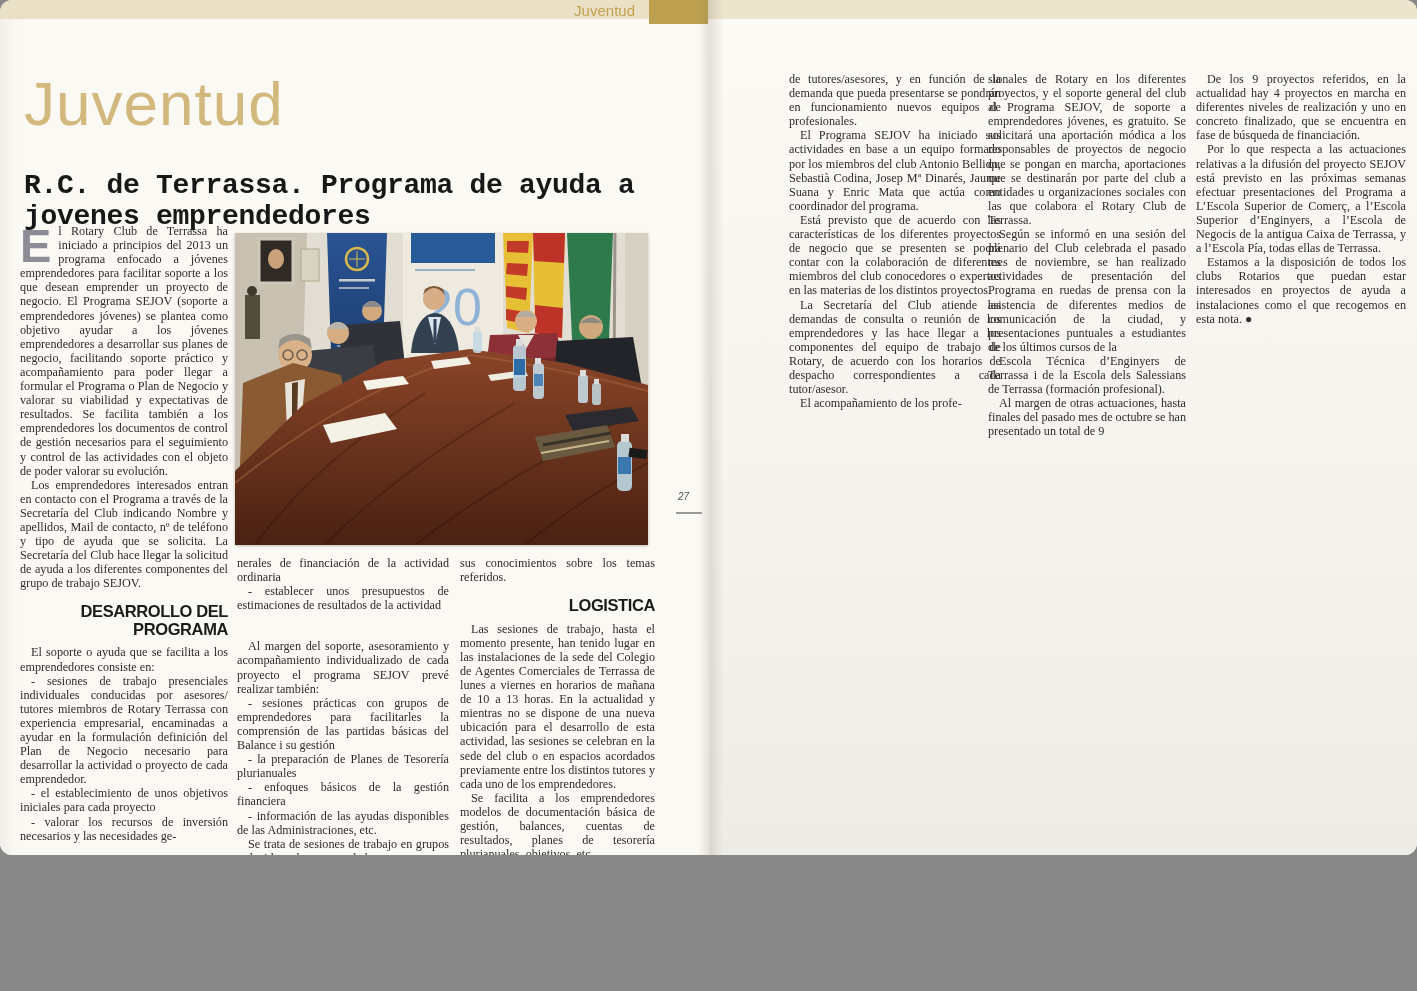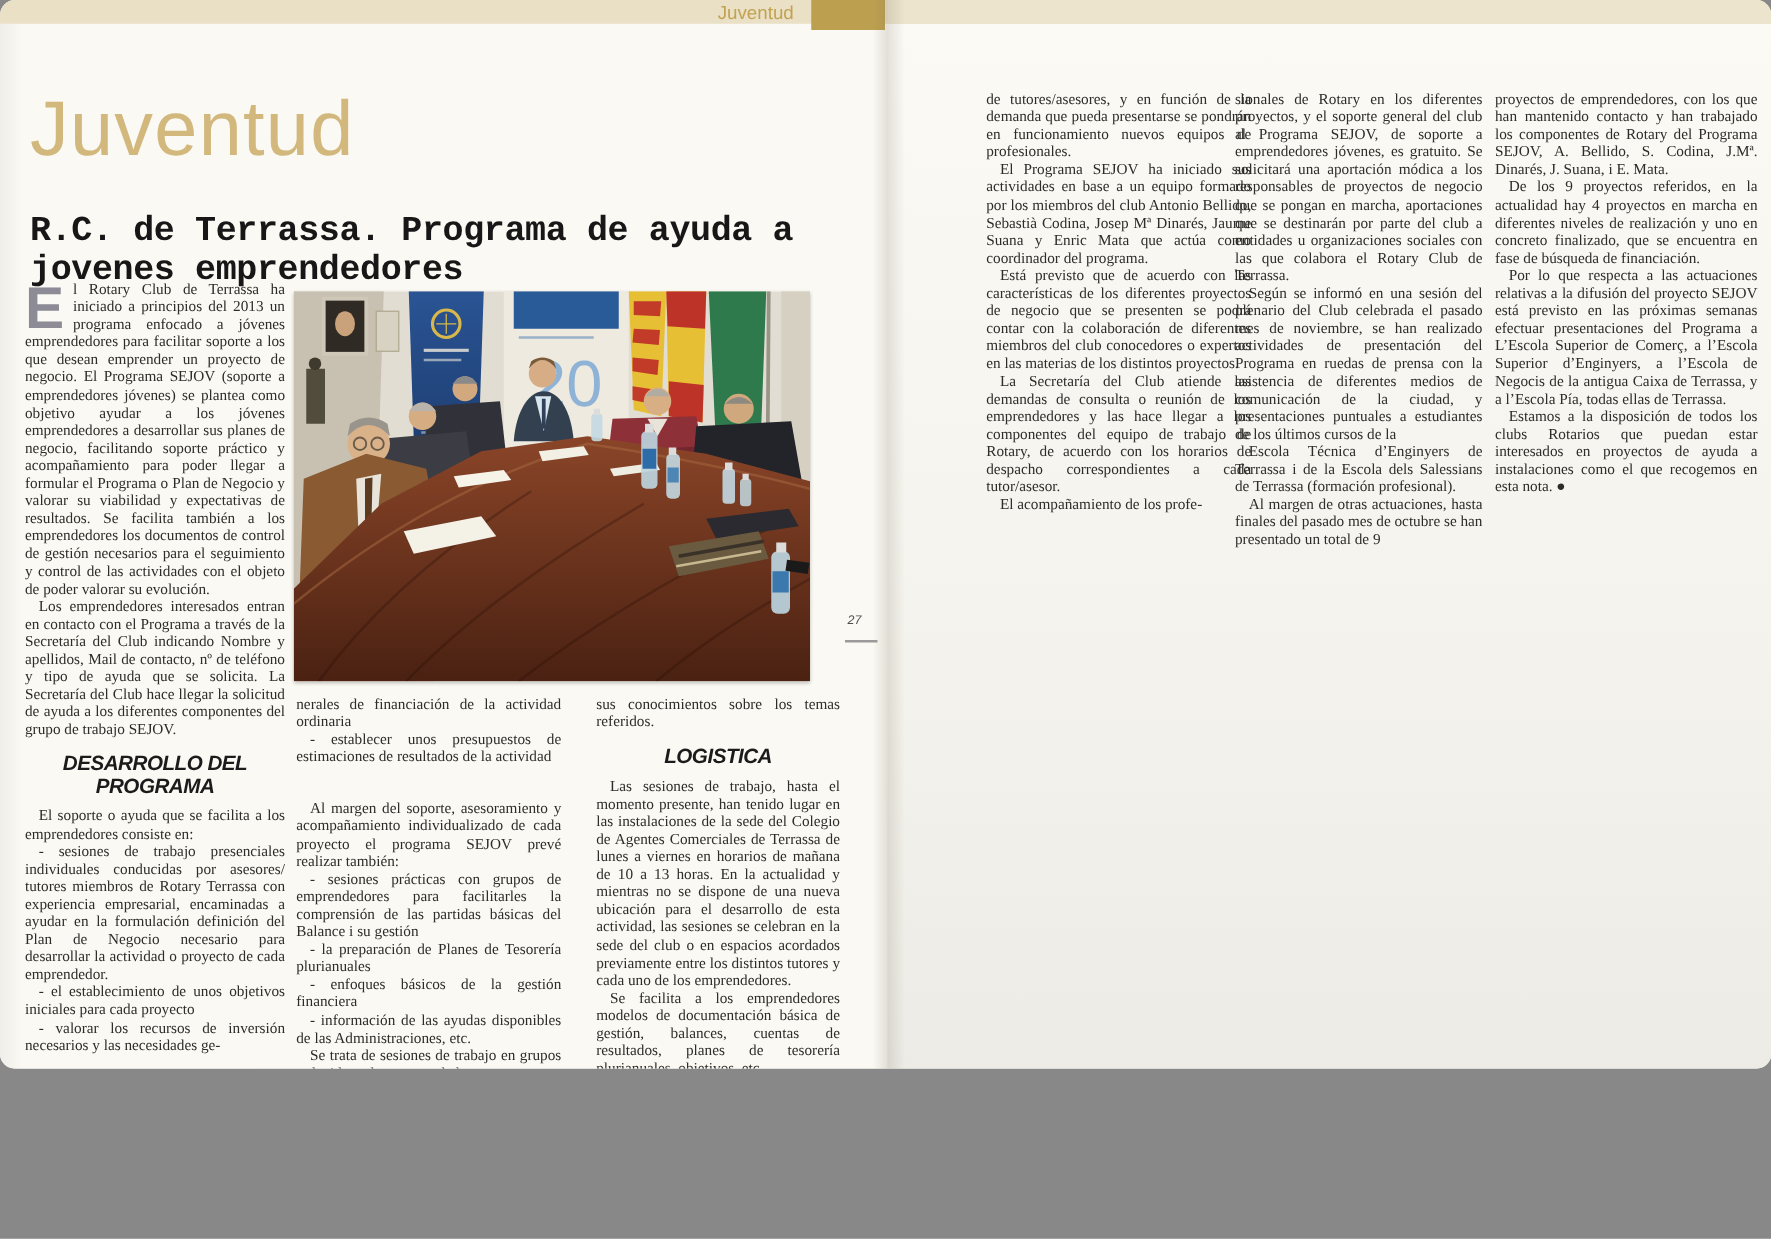--- a/index.html
+++ b/index.html
@@ -23,26 +23,26 @@
           font-weight:300;font-size:62px;letter-spacing:1px;color:#d2b87c;}
   .article-heading{position:absolute;left:24px;top:170px;width:630px;
           font-family:Liberation Mono, monospace;font-weight:700;font-size:28px;
           letter-spacing:-0.3px;color:#171717;}
   
   .body-col{position:absolute;font-size:12.2px;line-height:14.1px;color:#2e2c29;text-align:justify;}
   .body-col p{margin:0;}
   .body-col p.ind{text-indent:11px;}
   .spacer{height:27px;}
   .subhead{font-family:"Liberation Sans",sans-serif;font-weight:700;font-size:16.5px;
-          line-height:17.5px;letter-spacing:-0.4px;color:#1b1b1b;margin:13px 0 7px;text-align:center;font-style:italic;}
+          line-height:17.5px;letter-spacing:-0.4px;color:#1b1b1b;margin:13px 0 7px;text-align:right;}
   .dropcap{float:left;font-family:"Liberation Sans",sans-serif;font-weight:700;font-size:47px;
           line-height:38px;color:#8d8c96;margin:3px 7px 0 0;}
   #col-l1{left:20px;top:224px;width:208px;}
   #col-l2{left:237px;top:556px;width:212px;}
-  #col-l3{left:477px;top:556px;width:195px;}
+  #col-l3{left:460px;top:556px;width:195px;}
   #col-r1{left:765px;top:72px;width:212px;margin-left:24px;}
   #col-r2{left:988px;top:72px;width:198px;}
   #col-r3{left:1196px;top:72px;width:210px;}
   
   .photo{position:absolute;left:235px;top:233px;width:413px;height:312px;box-shadow:0 1px 3px rgba(0,0,0,.25);}
   
   .footer{position:absolute;left:420px;top:968px;width:300px;text-align:center;
           font-family:"Liberation Sans",sans-serif;font-size:11px;color:#8d8d8d;}
   .footer b{color:#4c4c4c;}
   .page-num{position:absolute;left:678px;top:491px;font-family:"Liberation Sans",sans-serif;
@@ -261,21 +261,20 @@
   </div>
 
   <div class="body-col" id="col-r2">
     <p>sionales de Rotary en los diferentes proyectos, y el soporte general del club al Programa SEJOV, de soporte a emprendedores jóvenes, es gratuito. Se solicitará una aportación módica a los responsables de proyectos de negocio que se pongan en marcha, aportaciones que se destinarán por parte del club a entidades u organizaciones sociales con las que colabora el Rotary Club de Terrassa.</p>
     <p class="ind">Según se informó en una sesión del plenario del Club celebrada el pasado mes de noviembre, se han realizado actividades de presentación del Programa en ruedas de prensa con la asistencia de diferentes medios de comunicación de la ciudad, y presentaciones puntuales a estudiantes de los últimos cursos de la</p>
     <p class="ind">Escola Técnica d’Enginyers de Terrassa i de la Escola dels Salessians de Terrassa (formación profesional).</p>
     <p class="ind">Al margen de otras actuaciones, hasta finales del pasado mes de octubre se han presentado un total de 9</p>
   </div>
 
   <div class="body-col" id="col-r3">
-    <p>proyectos de emprendedores, con los que han mantenido contacto y han trabajado los componentes de Rotary del Programa SEJOV, A. Bellido, S. Codina, J.Mª. Dinarés, J. Suana, i E. Mata.</p>
     <p class="ind">De los 9 proyectos referidos, en la actualidad hay 4 proyectos en marcha en diferentes niveles de realización y uno en concreto finalizado, que se encuentra en fase de búsqueda de financiación.</p>
     <p class="ind">Por lo que respecta a las actuaciones relativas a la difusión del proyecto SEJOV está previsto en las próximas semanas efectuar presentaciones del Programa a L’Escola Superior de Comerç, a l’Escola Superior d’Enginyers, a l’Escola de Negocis de la antigua Caixa de Terrassa, y a l’Escola Pía, todas ellas de Terrassa.</p>
     <p class="ind">Estamos a la disposición de todos los clubs Rotarios que puedan estar interesados en proyectos de ayuda a instalaciones como el que recogemos en esta nota. ●</p>
   </div>
 
   <div class="gutter"></div>
 
   <div class="page-num">27</div>
   <div class="page-num-rule"></div>
 

